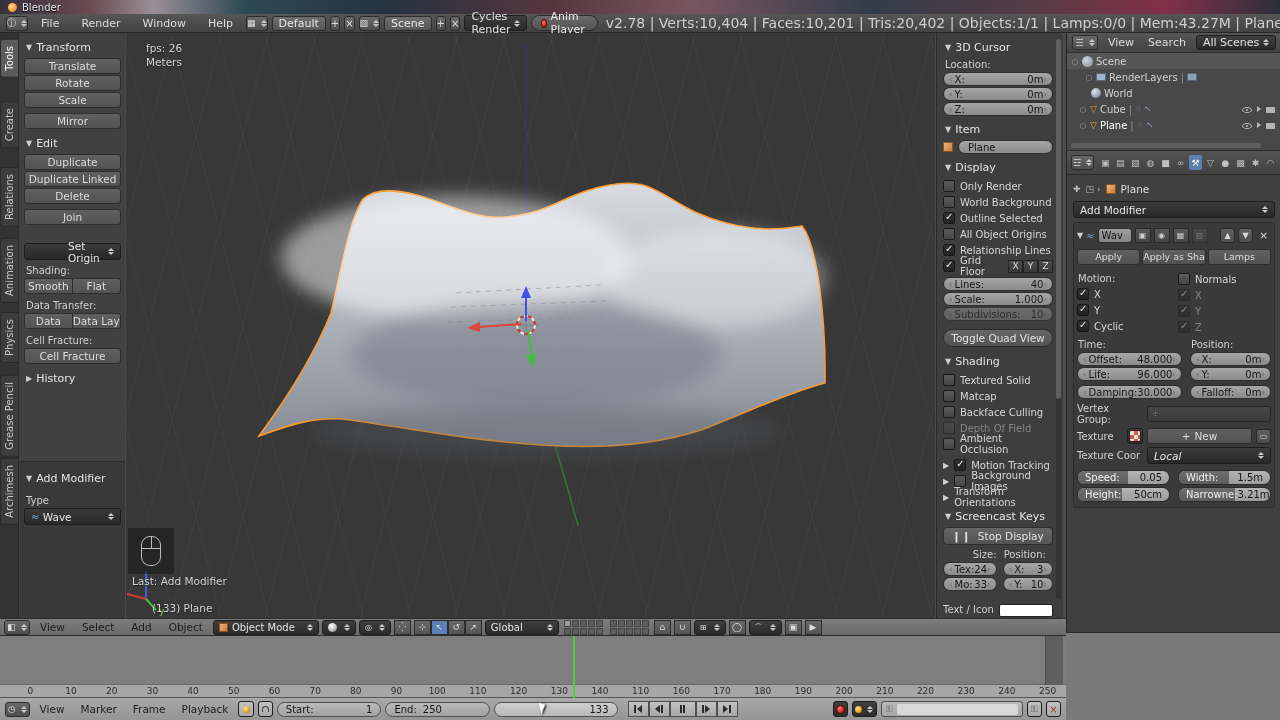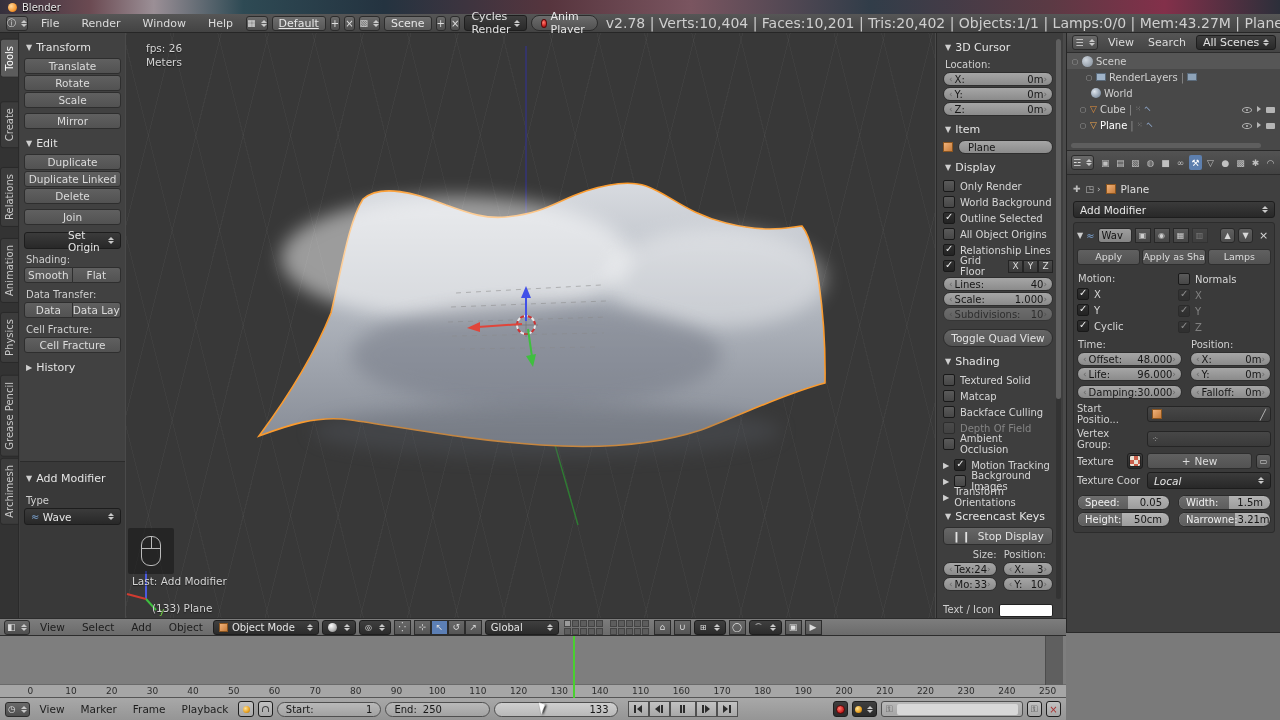--- a/index.html
+++ b/index.html
@@ -211,21 +211,21 @@
   <span class="menu-item">Render</span>
   <span class="menu-item">Window</span>
   <span class="menu-item">Help</span>
   <span class="editor-btn">
       <span class="glyph">▦</span>
       <span class="spin">
         <i class="up"></i>
         <i class="dn"></i>
       </span>
     </span>
-  <span class="id-field" style="width:175px;text-decoration:underline;">
+  <span class="id-field" style="width:175px;">
       <span>Default</span>
     </span>
   <span class="mini-sq">+</span>
   <span class="mini-sq">×</span>
   <span class="editor-btn">
       <span class="glyph">▧</span>
       <span class="spin">
         <i class="up"></i>
         <i class="dn"></i>
       </span>
@@ -270,21 +270,21 @@
     <span class="btn">Scale</span>
     <span class="btn gap">Mirror</span>
     <div class="phead" style="margin-top:8px;">
         <span class="tri">▼</span>
         <span>Edit</span>
       </div>
     <span class="btn">Duplicate</span>
     <span class="btn">Duplicate Linked</span>
     <span class="btn">Delete</span>
     <span class="btn gap">Join</span>
-    <div class="dark-wide" style="margin-top:7px;padding-left:43px;">
+    <div class="dark-wide" style="margin-top:18px;padding-left:43px;">
       <span class="flex1">Set Origin</span>
       <span class="spin">
           <i class="up"></i>
           <i class="dn"></i>
         </span>
     </div>
     <div class="lbl-sm">Shading:</div>
     <div class="btn-row">
       <span class="btn">Smooth</span>
       <span class="btn">Flat</span>
@@ -755,28 +755,20 @@
                 <span>0m</span>
                 <span class="arr">›</span>
               </div>
             <div class="nfield" style="margin-top:4px;">
                 <span class="arr">‹</span>
                 <span class="lbl">Falloff:</span>
                 <span>0m</span>
                 <span class="arr">›</span>
               </div>
           </div>
-        </div>
-        <div class="field-row">
-          <span style="width:66px;">Start Positio...</span>
-          <span class="inset-field">
-              <span class="cube-ico"></span>
-              <span style="flex:1;"></span>
-              <span style="color:#bbb;">╱</span>
-            </span>
         </div>
         <div class="field-row">
           <span style="width:66px;">Vertex Group:</span>
           <span class="inset-field">
               <span style="color:#999;font-size:8px;">⁘</span>
             </span>
         </div>
         <div class="field-row">
           <span style="width:46px;">Texture</span>
           <span class="keybox">

